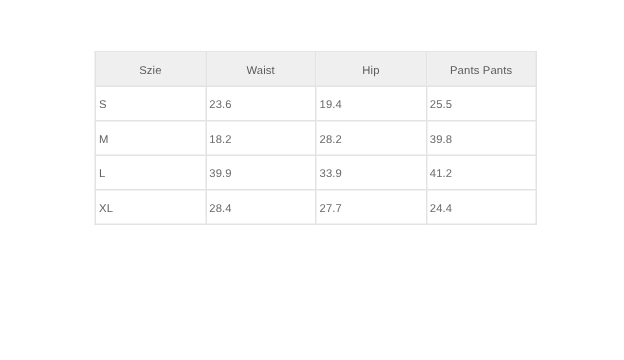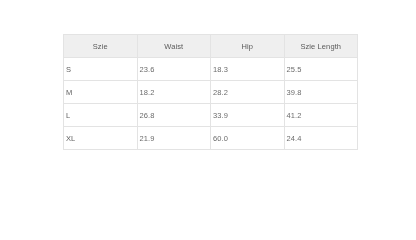--- a/index.html
+++ b/index.html
@@ -68,44 +68,44 @@
       <col>
         <col>
         <col>
         <col>
     </colgroup>
     <thead>
       <tr>
         <th>Szie</th>
         <th>Waist</th>
         <th>Hip</th>
-        <th>Szie Length</th>
+        <th>Pants Pants</th>
       </tr>
     </thead>
     <tbody>
       <tr>
         <td class="size-cell">S</td>
         <td>23.6</td>
-        <td>18.3</td>
+        <td>19.4</td>
         <td>25.5</td>
       </tr>
       <tr>
         <td class="size-cell">M</td>
         <td>18.2</td>
         <td>28.2</td>
         <td>39.8</td>
       </tr>
       <tr>
         <td class="size-cell">L</td>
-        <td>26.8</td>
+        <td>39.9</td>
         <td>33.9</td>
         <td>41.2</td>
       </tr>
       <tr>
         <td class="size-cell">XL</td>
-        <td>21.9</td>
-        <td>60.0</td>
+        <td>28.4</td>
+        <td>27.7</td>
         <td>24.4</td>
       </tr>
     </tbody>
   </table>
 
 </div>
 
 </body></html>

